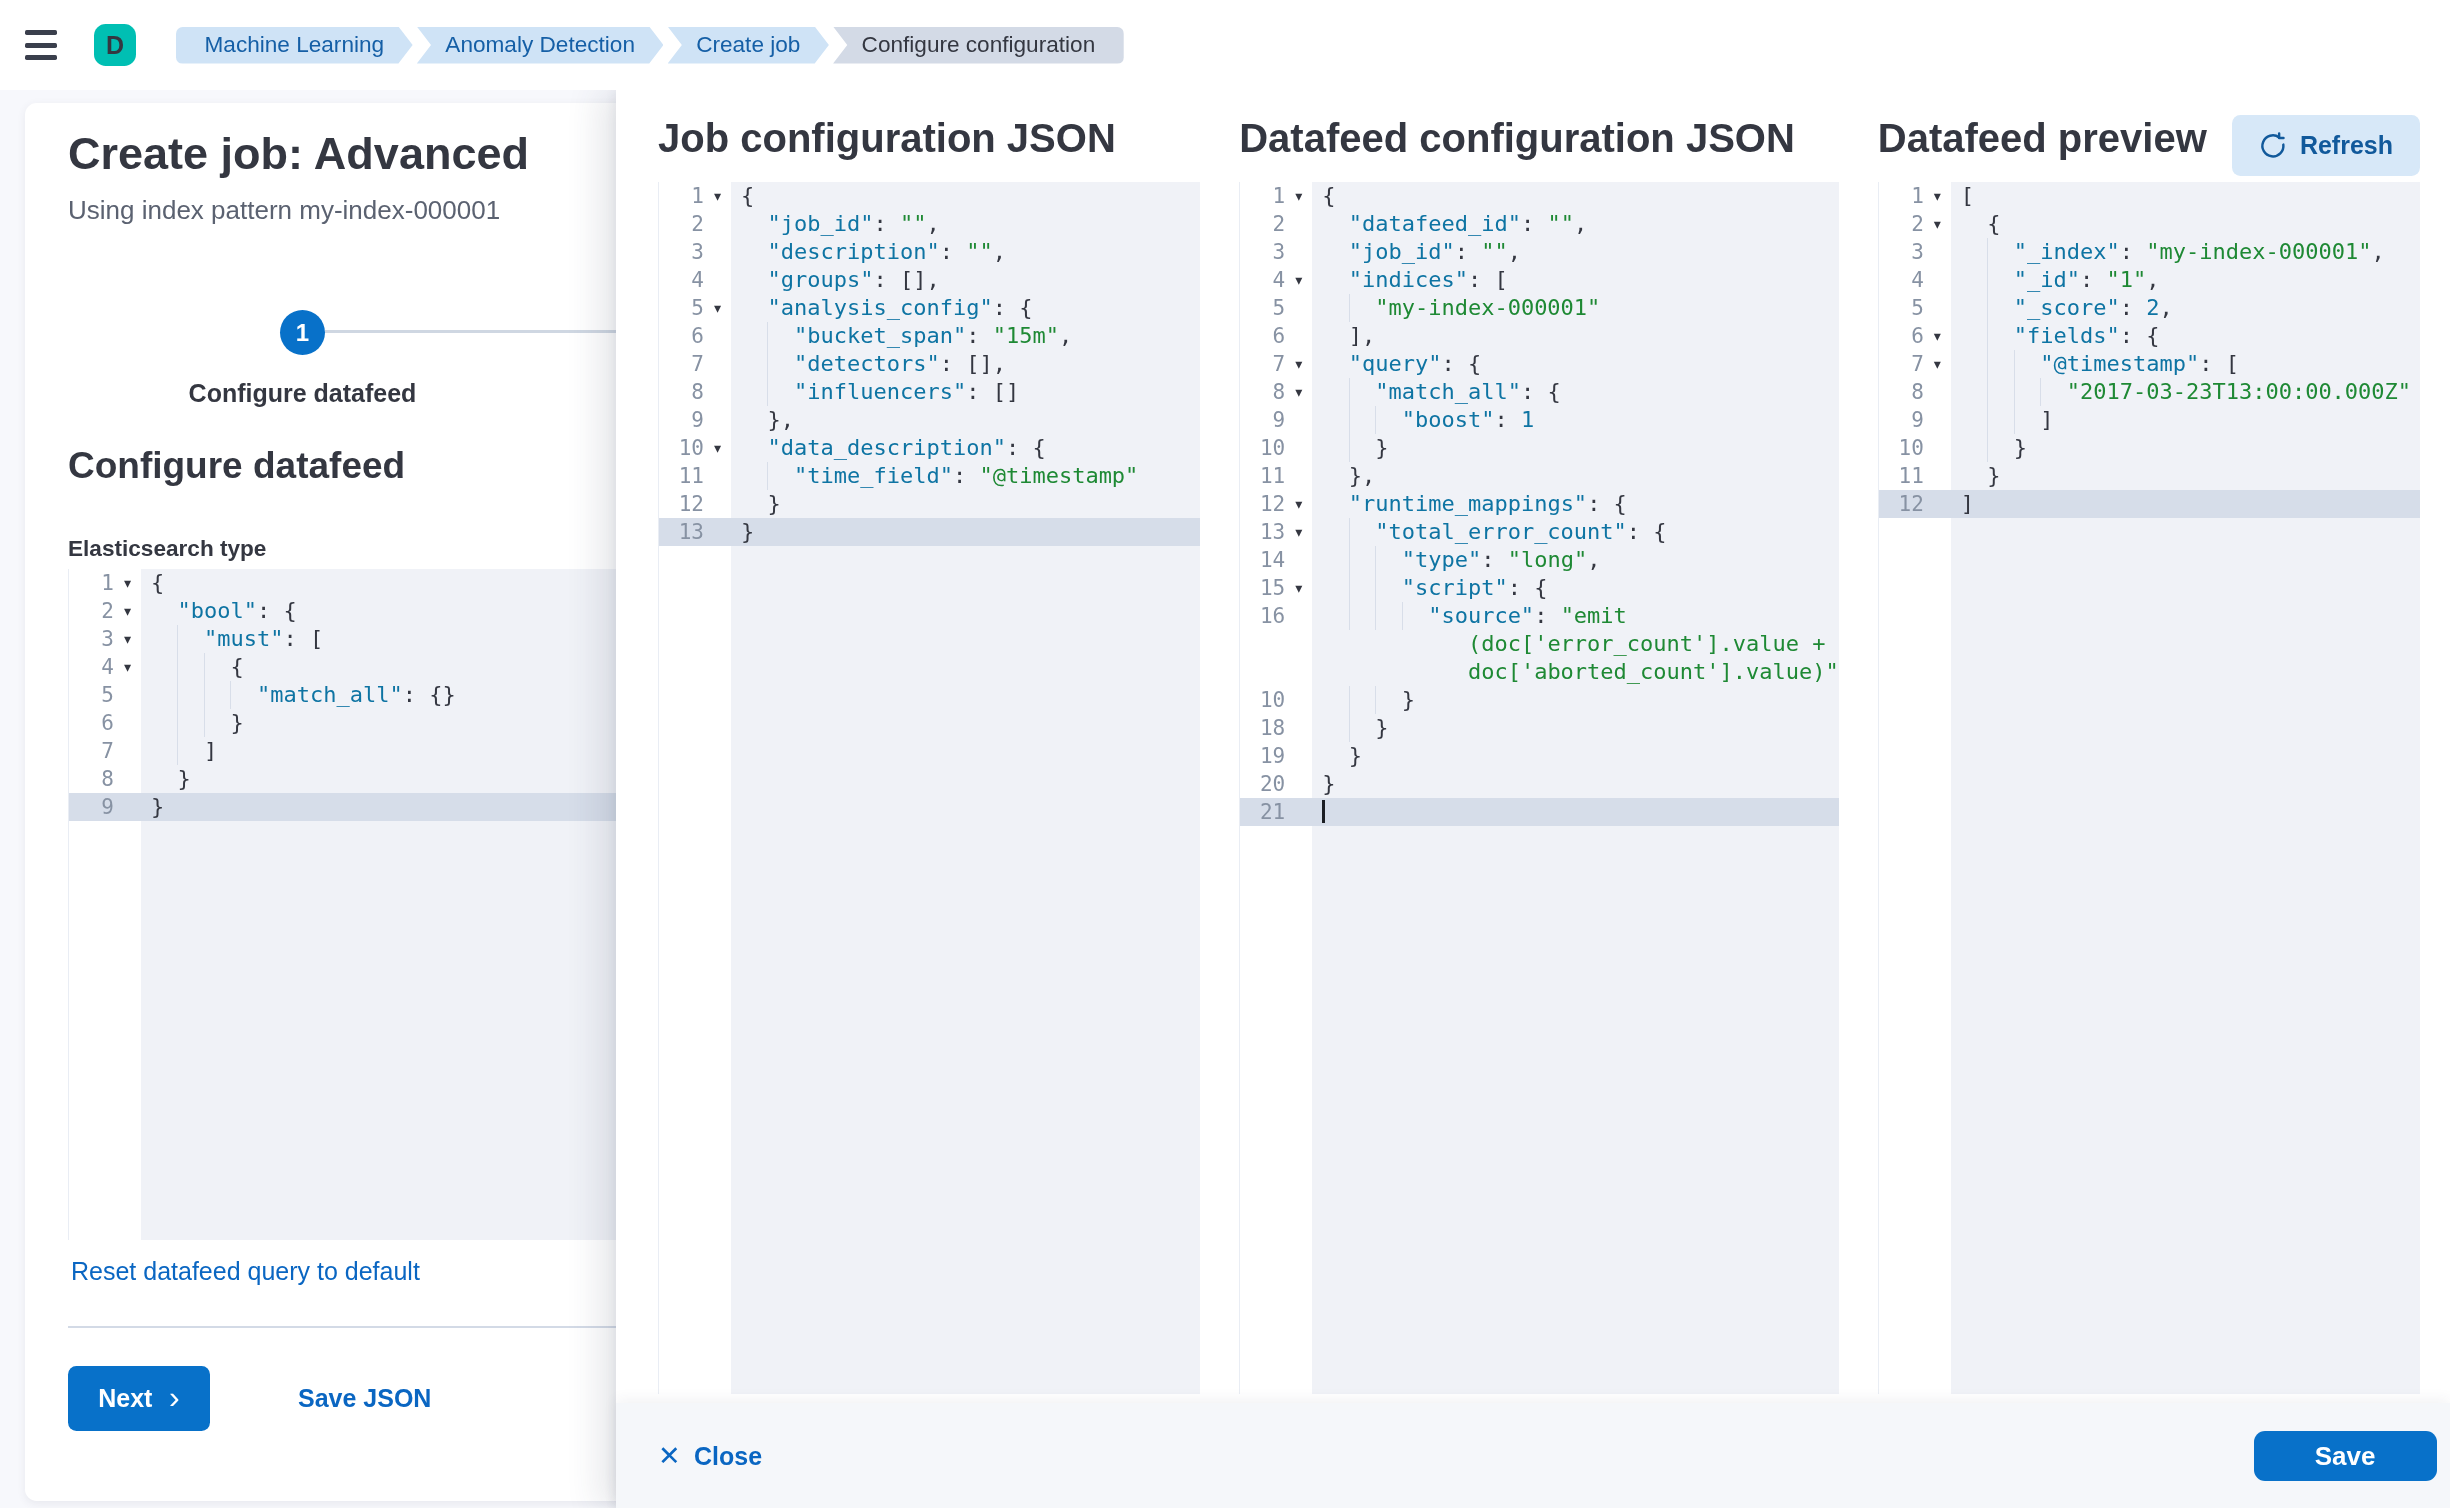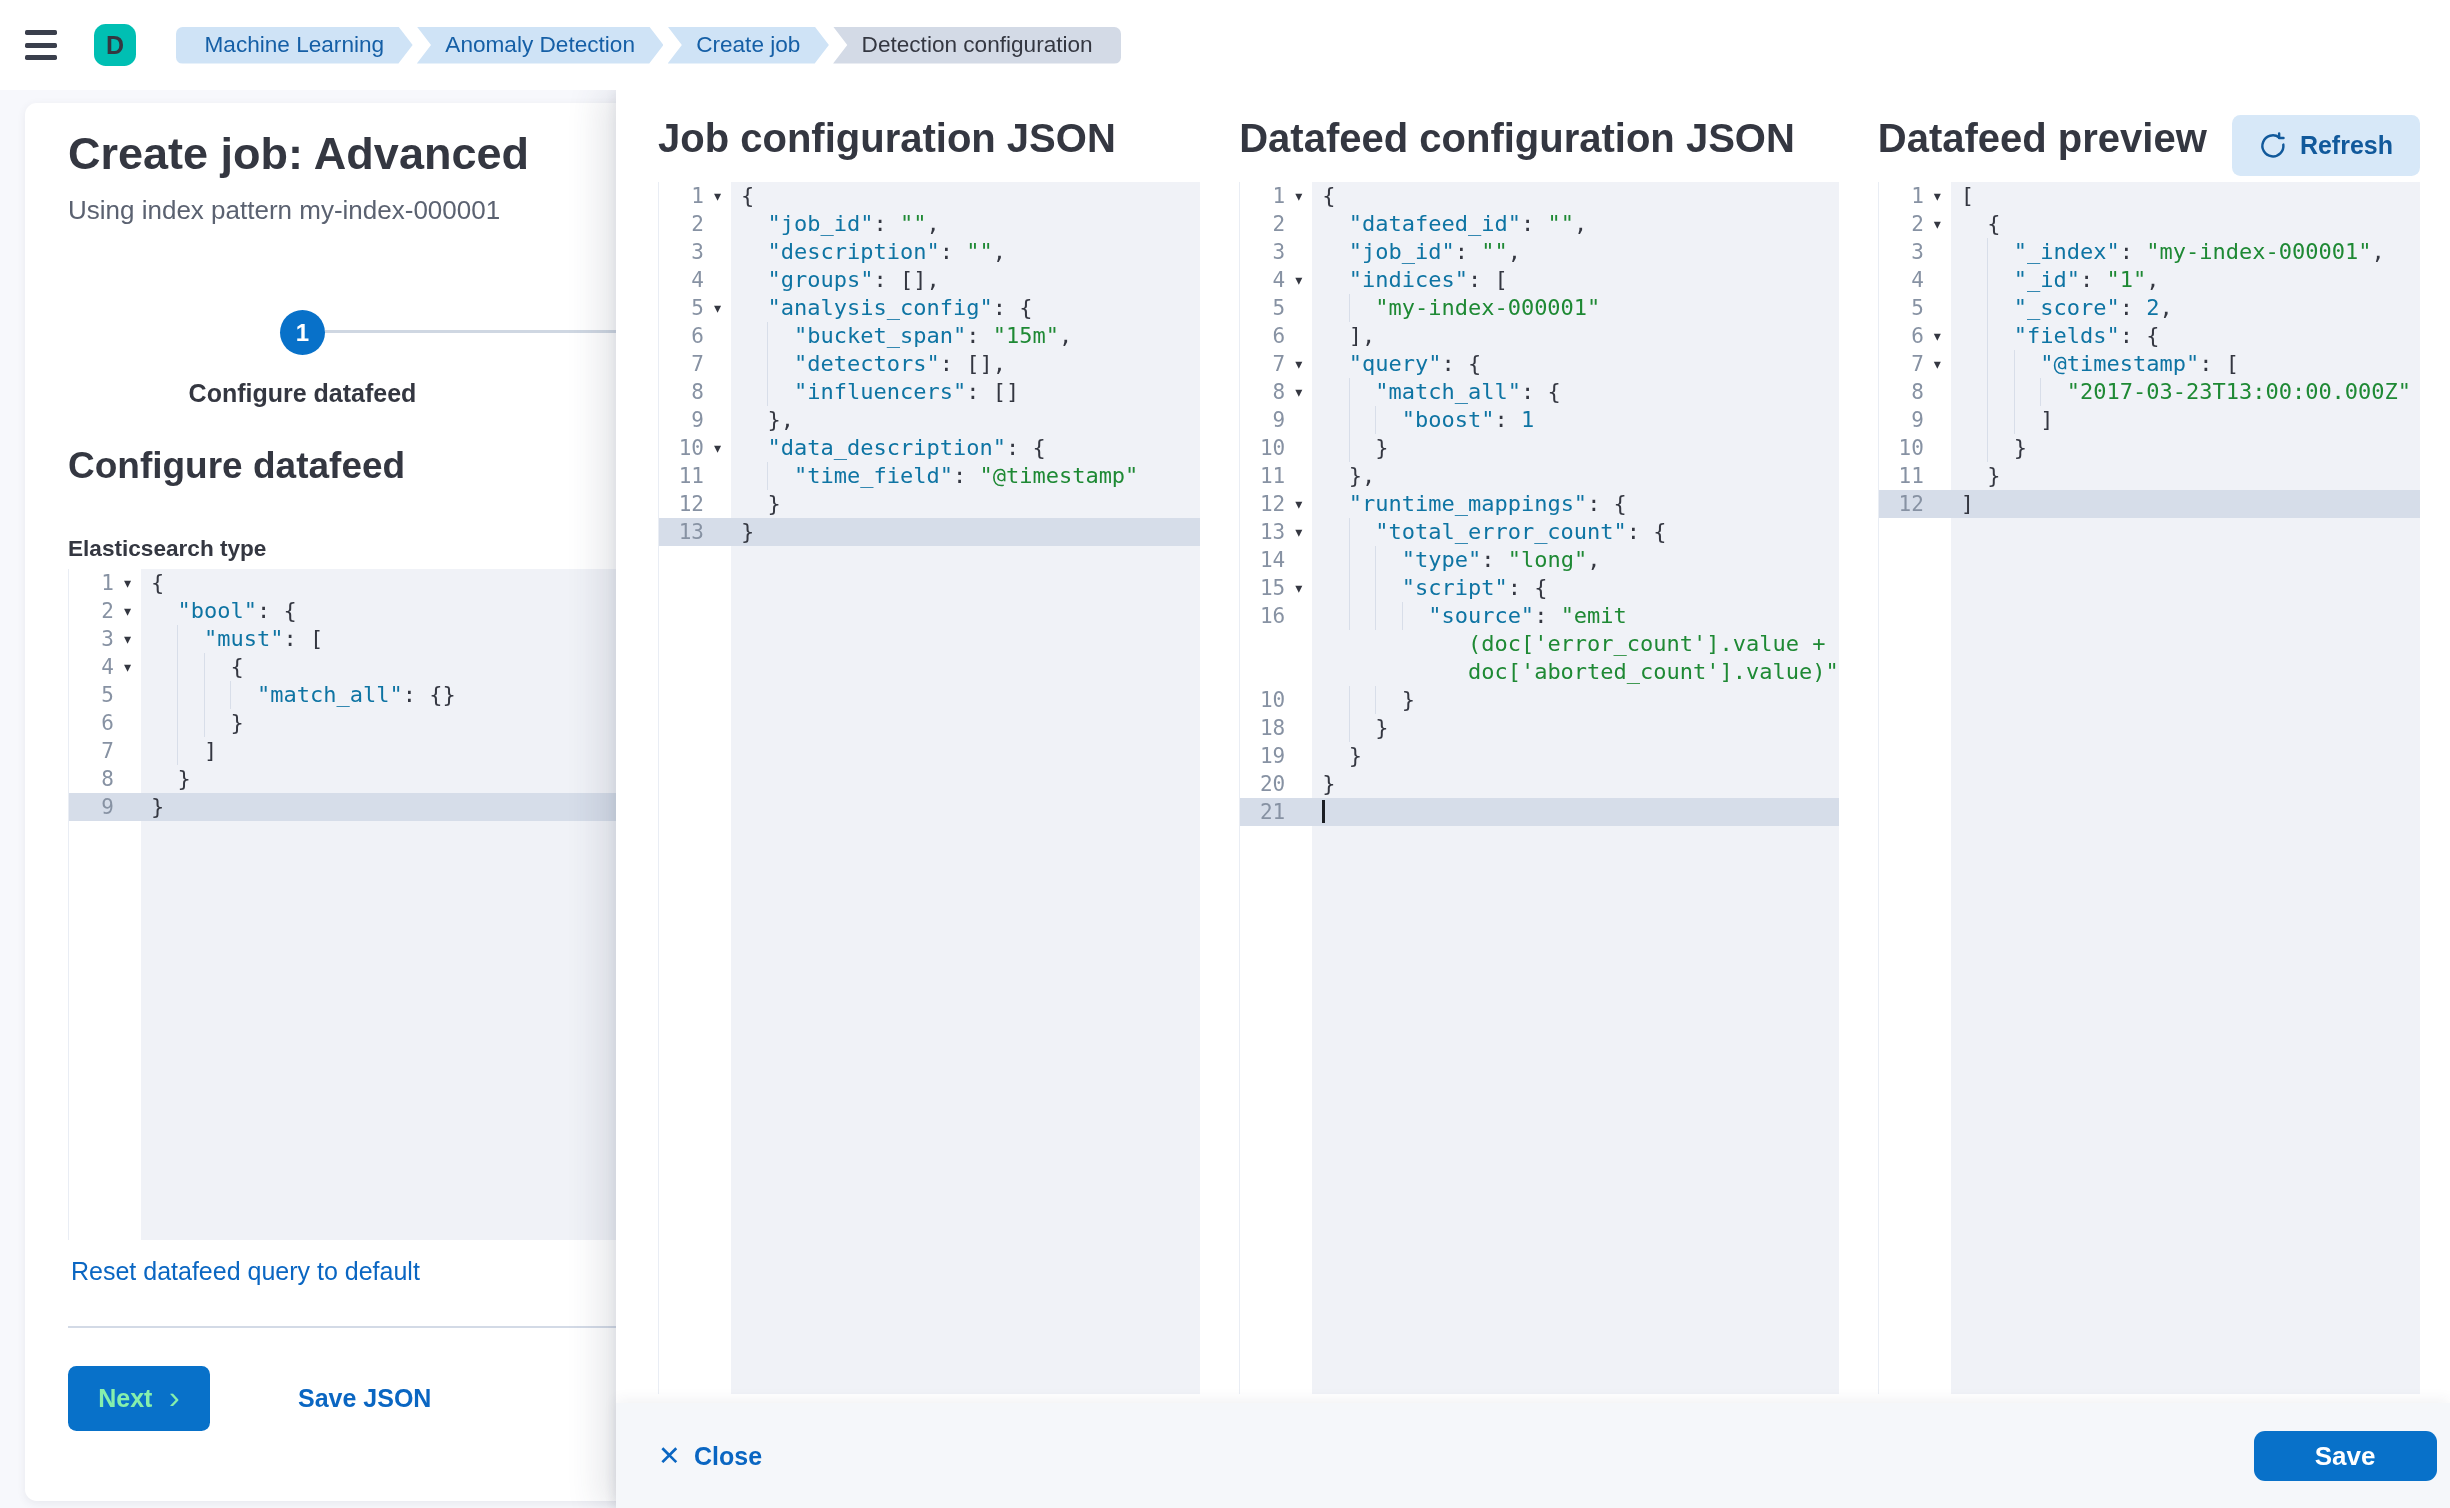--- a/index.html
+++ b/index.html
@@ -30,21 +30,21 @@
   .w-sub{position:absolute;left:43px;top:92px;font-size:26px;color:var(--subtle);}
   .step-line{position:absolute;left:300px;top:227px;right:0;height:2.5px;background:#CFD7E2;}
   .step-circle{position:absolute;left:255px;top:207px;width:45px;height:45px;border-radius:50%;background:var(--primary);color:#fff;font-size:24px;font-weight:600;display:flex;align-items:center;justify-content:center;cursor:pointer;}
   .step-label{position:absolute;left:110px;top:276px;width:335px;text-align:center;font-size:25px;font-weight:700;}
   .w-h2{position:absolute;left:43px;top:342px;font-size:37px;font-weight:700;}
   .w-qlabel{position:absolute;left:43px;top:433px;font-size:22.6px;font-weight:700;}
   .w-editor{position:absolute;left:43px;top:466px;width:888px;height:671px;}
   .w-reset{position:absolute;left:46px;top:1154px;font-size:25px;font-weight:500;color:var(--link);cursor:pointer;}
   .w-div{position:absolute;left:43px;top:1223px;right:0;height:1.7px;background:#D3DAE6;}
   .w-actions{position:absolute;left:43px;top:1263px;display:flex;align-items:center;gap:88px;}
-  .next-btn{min-width:142px;height:65px;border:none;border-radius:8.4px;background:var(--primary);color:#86efac;font-family:inherit;font-size:25px;font-weight:600;display:flex;align-items:center;justify-content:center;gap:16.7px;padding:0 28.5px;cursor:pointer;}
+  .next-btn{min-width:142px;height:65px;border:none;border-radius:8.4px;background:var(--primary);color:#ffffff;font-family:inherit;font-size:25px;font-weight:600;display:flex;align-items:center;justify-content:center;gap:16.7px;padding:0 28.5px;cursor:pointer;}
   .next-btn .chev{font-size:32px;font-weight:400;line-height:1;margin-top:-3.3px;}
   .edit-json{font-size:25px;font-weight:600;color:var(--link);cursor:pointer;}
 
   
   .flyout{position:absolute;left:616px;top:90px;right:0;bottom:0;background:#fff;z-index:10;box-shadow:-16.7px 0 33px rgba(50,60,80,.12),-3.3px 0 8.4px rgba(50,60,80,.06);}
   .fly-cols{position:absolute;left:42px;right:30px;top:0;bottom:106px;display:grid;grid-template-columns:repeat(3,1fr);column-gap:39px;}
   .fly-col{position:relative;padding-top:23.4px;display:flex;flex-direction:column;}
   .col-head{height:69px;display:flex;align-items:flex-start;justify-content:space-between;}
   .col-title{font-size:40px;font-weight:700;line-height:50px;white-space:nowrap;}
   .refresh-btn{height:61px;border:none;border-radius:8.4px;background:var(--refresh-bg);color:var(--refresh-text);font-family:inherit;font-size:25px;font-weight:600;display:flex;align-items:center;gap:13.4px;padding:0 27px;cursor:pointer;margin-top:1.7px;}
@@ -78,21 +78,21 @@
   <div class="hamburger">
       <i></i>
       <i></i>
       <i></i>
     </div>
   <div class="space-badge">D</div>
   <nav class="crumbs">
       <div class="crumb first">Machine Learning</div>
       <div class="crumb mid">Anomaly Detection</div>
       <div class="crumb mid">Create job</div>
-      <div class="crumb last">Detection configuration</div>
+      <div class="crumb last">Configure configuration</div>
     </nav>
 </header>
 
 <section class="wizard">
   <h1 class="w-title">Create job: Advanced</h1>
   <div class="w-sub">Using index pattern my-index-000001</div>
 
   <div class="step-line"></div>
   <div class="step-circle">1</div>
   <div class="step-label">Configure datafeed</div>

